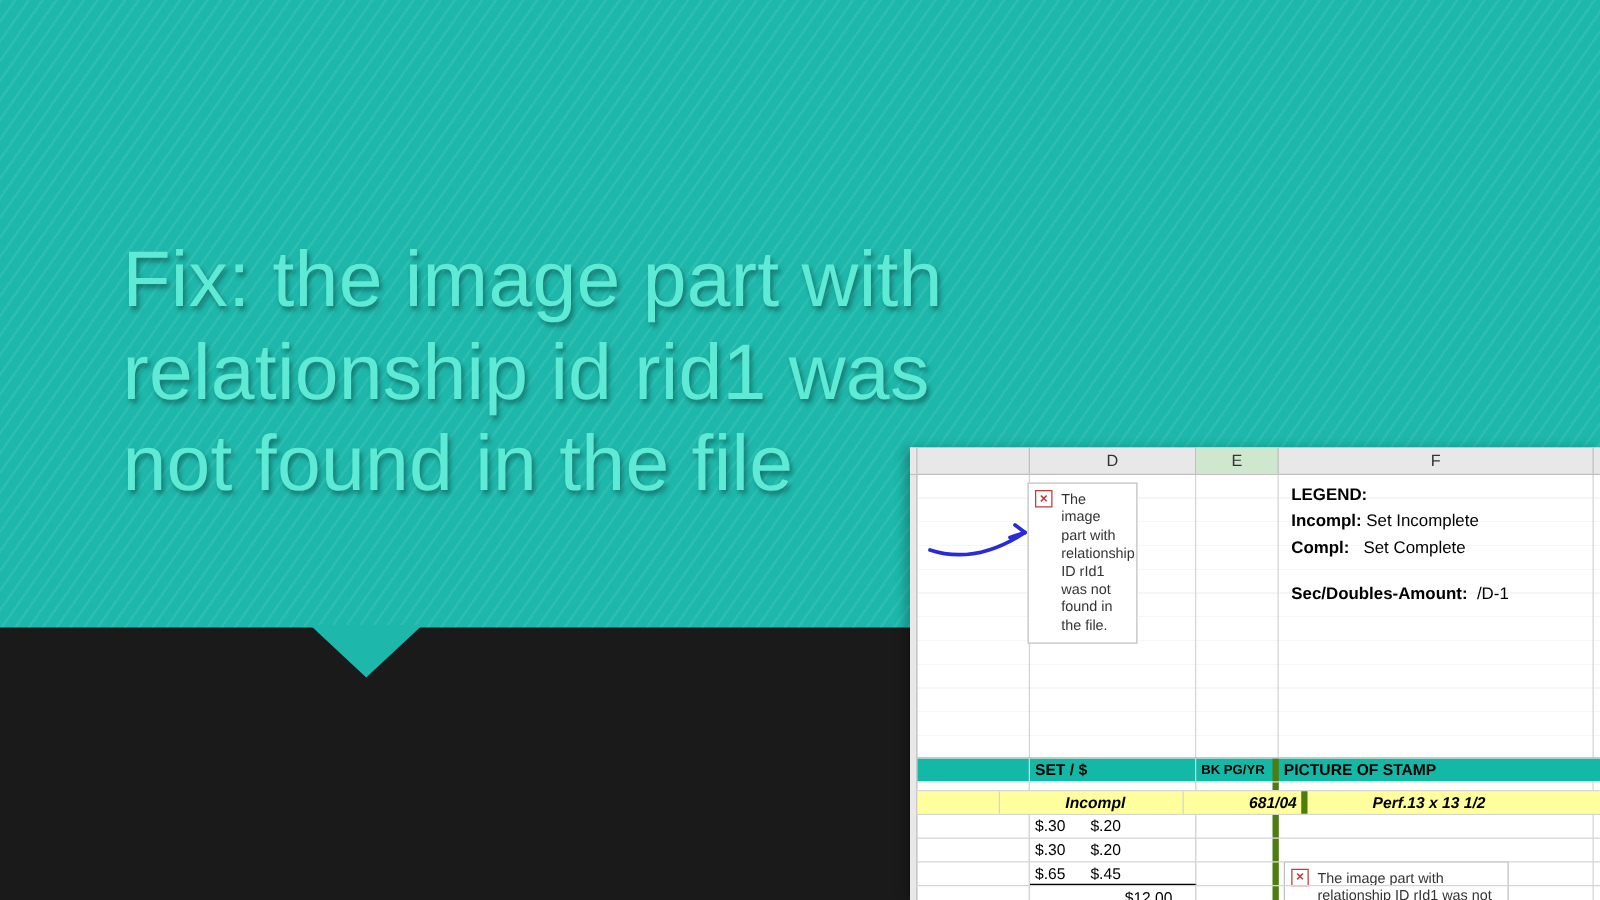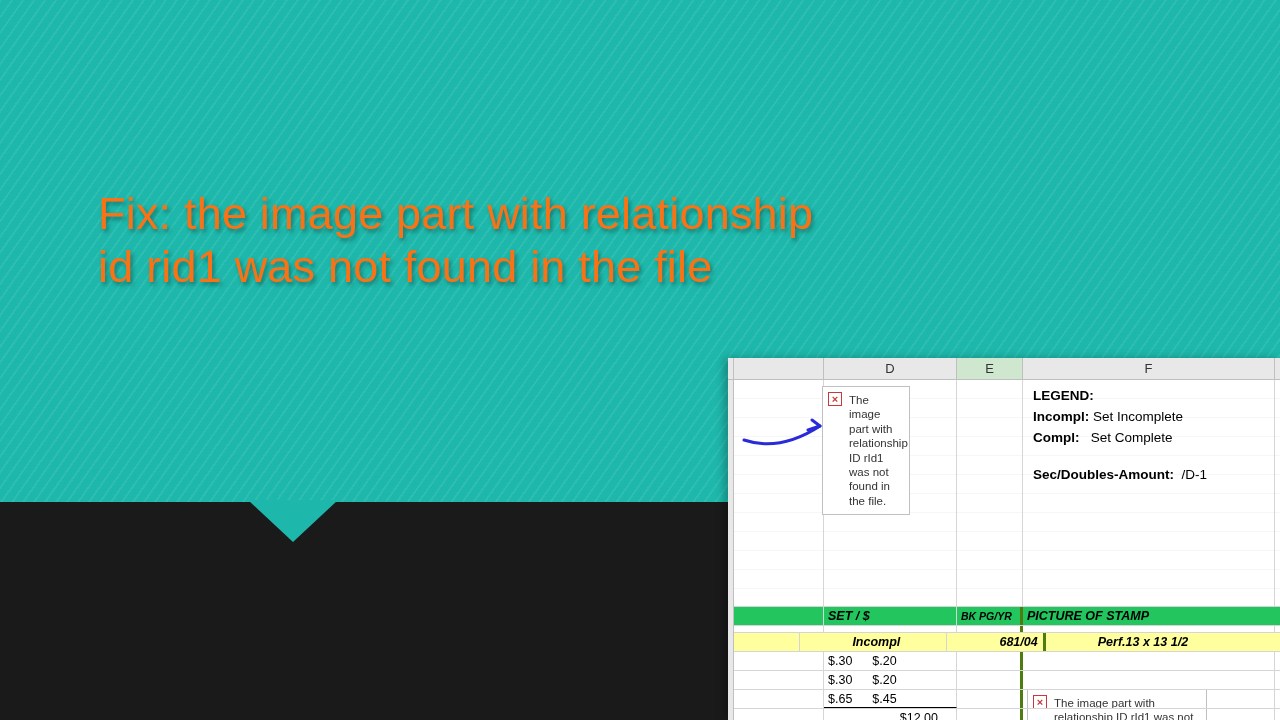--- a/index.html
+++ b/index.html
@@ -32,22 +32,22 @@
     width: 0; height: 0;
     border-left: 45px solid transparent;
     border-right: 45px solid transparent;
     border-top: 42px solid #1db8ab;
   }
   .headline {
     position: absolute;
     left: 98px;
     top: 188px;
     width: 720px;
-    color: #f97316;
-    font-size: 45px;
+    color: #5eead4;
+    font-size: 63px;
     line-height: 1.17;
     font-weight: 400;
     text-shadow: 2px 3px 4px rgba(0,0,0,0.35);
     letter-spacing: .2px;
   }
   
   .sheet {
     position: absolute;
     right: 0;
     top: 358px;
@@ -152,23 +152,23 @@
     top: 248px;
   }
   .r {
     display: flex;
     height: 19px;
     border-top: 1px solid #d5d5d5;
     font-size: 12.5px;
   }
   .r .c-pad { width: 90px; border-right:1px solid #d5d5d5; }
   .r .c-D   { width: 133px; padding-left:4px; border-right:1px solid #d5d5d5; display:flex; align-items:center; gap:20px;}
-  .r .c-E   { width: 66px;  padding-left:4px; border-right:3px solid #4d7c0f; display:flex; align-items:center; }
+  .r .c-E   { width: 66px;  padding-left:4px; border-right:5px solid #4d7c0f; display:flex; align-items:center; }
   .r .c-F   { width: 252px; padding-left:4px; display:flex; align-items:center; }
-  .hdr-row { background:#22c55e; font-weight:700;font-style:italic; }
+  .hdr-row { background:#14b8a6; font-weight:700; }
   .tiny-row { height: 7px; }
   .yel { background:#ffff9e; font-weight:700; font-style: italic; gap: 48px; }
   .callout-bot {
     left: 4px;
     top: 309px;
     width: 180px;
   }
   
   .faint-lines {
     position:absolute; left:6px; right:0; top:22px; height:226px;

